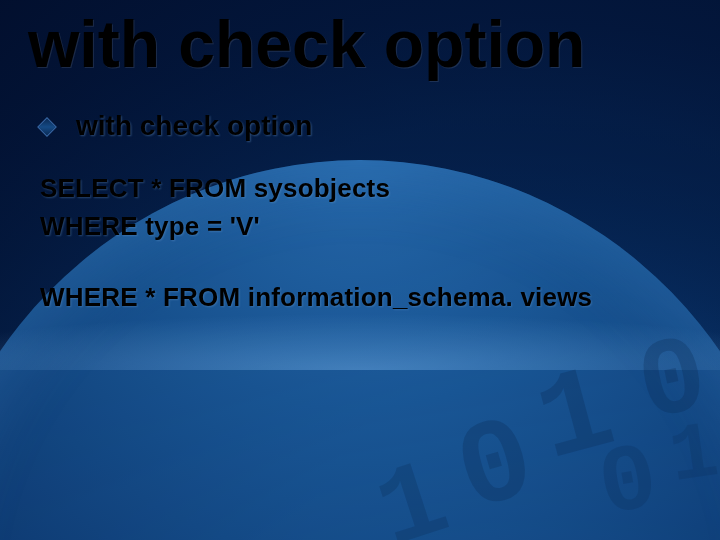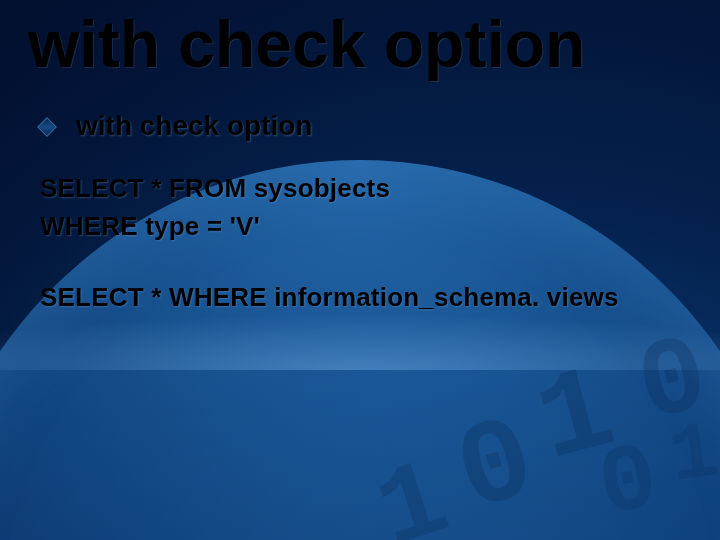--- a/index.html
+++ b/index.html
@@ -122,16 +122,16 @@
 
     <div class="bullet-row">
       <div class="diamond"></div>
       <div class="bullet-text">with check option</div>
     </div>
 
 
     <div class="para" style="white-space: pre-line;">SELECT * FROM sysobjects
 WHERE type = 'V'</div>
 
-    <div class="para">SELECT * WHERE information_schema. views</div>
+    <div class="para">WHERE * FROM information_schema. views</div>
 
   </div>
 </div>
 
 </body></html>

